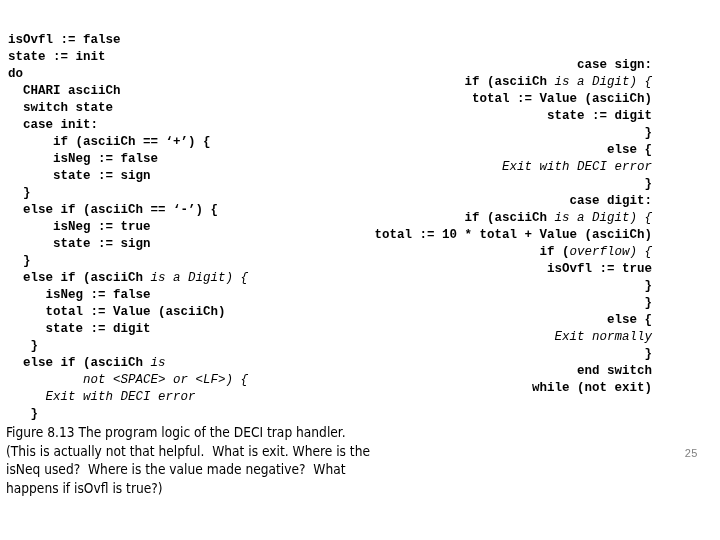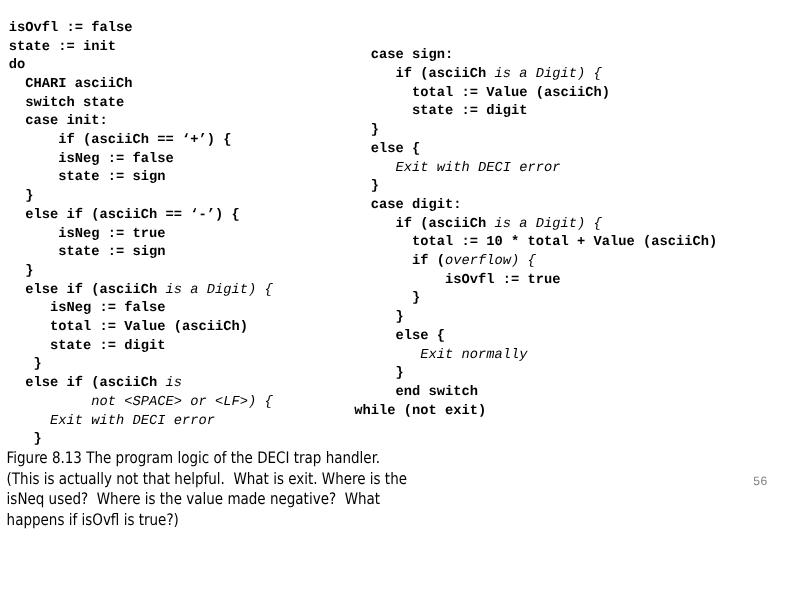--- a/index.html
+++ b/index.html
@@ -12,38 +12,38 @@
     width: 720px;
     height: 540px;
     position: relative;
     overflow: hidden;
     font-family: "Liberation Sans", sans-serif;
     color: #000000;
   }
 
   #slide {
     position: absolute;
-    left: 0; top: 0;
+    left: 0; top: 15px;
     width: 720px;
     height: 456px;
   }
 
   
   .code-col {
     position: absolute;
     font-family: "Liberation Mono", "DejaVu Sans Mono", monospace;
     font-weight: bold;
     font-size: 12.5px;
     line-height: 17px;
     white-space: pre;
     color: #000;
     letter-spacing: 0px;
   }
   #code-left  { left: 8px;  top: 17px; }
-  #code-right { left: 322px; top: 42px; }
+  #code-right { left: 322px; top: 42px; text-align: right; }
 
   .code-line {
     white-space: pre;
     height: 17px;
   }
   .code-line i,
   .code-line .it {
     font-style: italic;
     font-weight: normal;
   }
@@ -85,15 +85,15 @@
 
   <div id="code-right" class="code-col"><div class="code-line"><span>  case sign:</span></div><div class="code-line"><span>     if (asciiCh </span><span class="it">is a Digit) {</span></div><div class="code-line"><span>       total := Value (asciiCh)</span></div><div class="code-line"><span>       state := digit</span></div><div class="code-line"><span>  }</span></div><div class="code-line"><span>  else {</span></div><div class="code-line"><span>     </span><span class="it">Exit with DECI error</span></div><div class="code-line"><span>  }</span></div><div class="code-line"><span>  case digit:</span></div><div class="code-line"><span>     if (asciiCh </span><span class="it">is a Digit) {</span></div><div class="code-line"><span>       total := 10 * total + Value (asciiCh)</span></div><div class="code-line"><span>       if (</span><span class="it">overflow) {</span></div><div class="code-line"><span>           isOvfl := true</span></div><div class="code-line"><span>       }</span></div><div class="code-line"><span>     }</span></div><div class="code-line"><span>     else {</span></div><div class="code-line"><span>        </span><span class="it">Exit normally</span></div><div class="code-line"><span>     }</span></div><div class="code-line"><span>     end switch</span></div><div class="code-line"><span>while (not exit)</span></div></div>
 
   <div id="caption">
       <div class="cap-line">Figure 8.13 The program logic of the DECI trap handler.</div>
       <div class="cap-line">(This is actually not that helpful.  What is exit. Where is the</div>
       <div class="cap-line">isNeq used?  Where is the value made negative?  What</div>
       <div class="cap-line">happens if isOvfl is true?)</div>
     </div>
 
-  <div id="page-number">56</div>
+  <div id="page-number">25</div>
 
 </div>
 
 </body></html>

